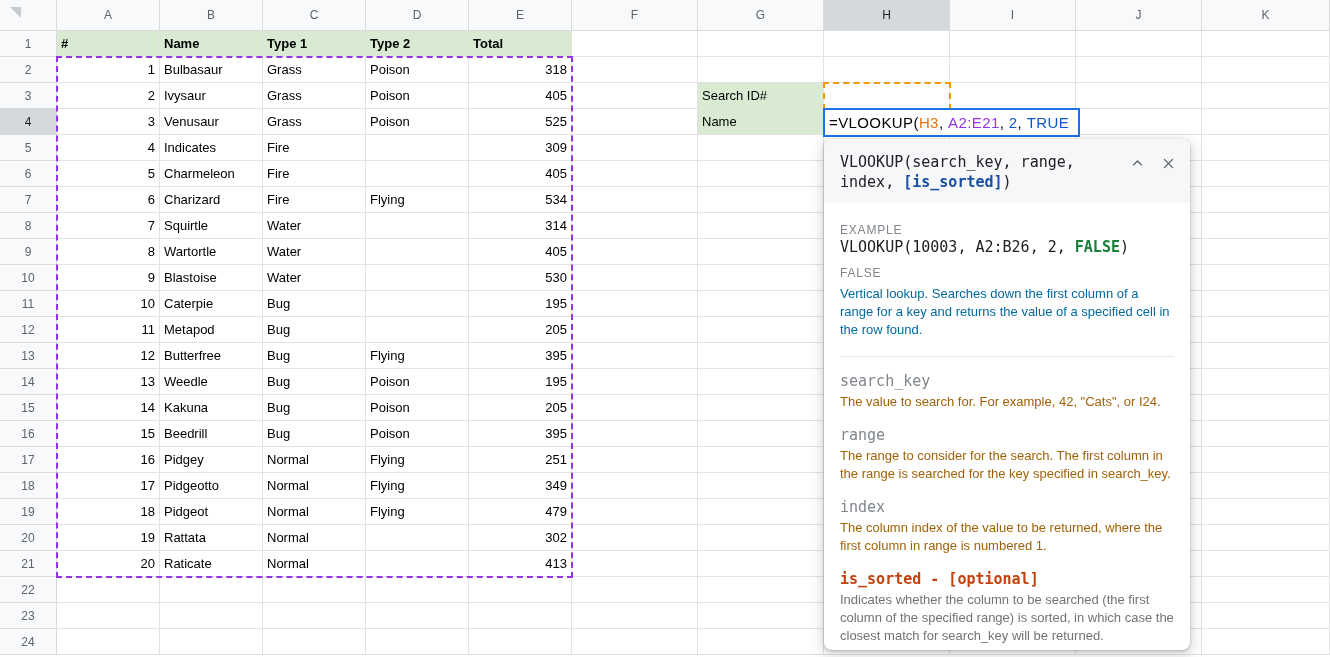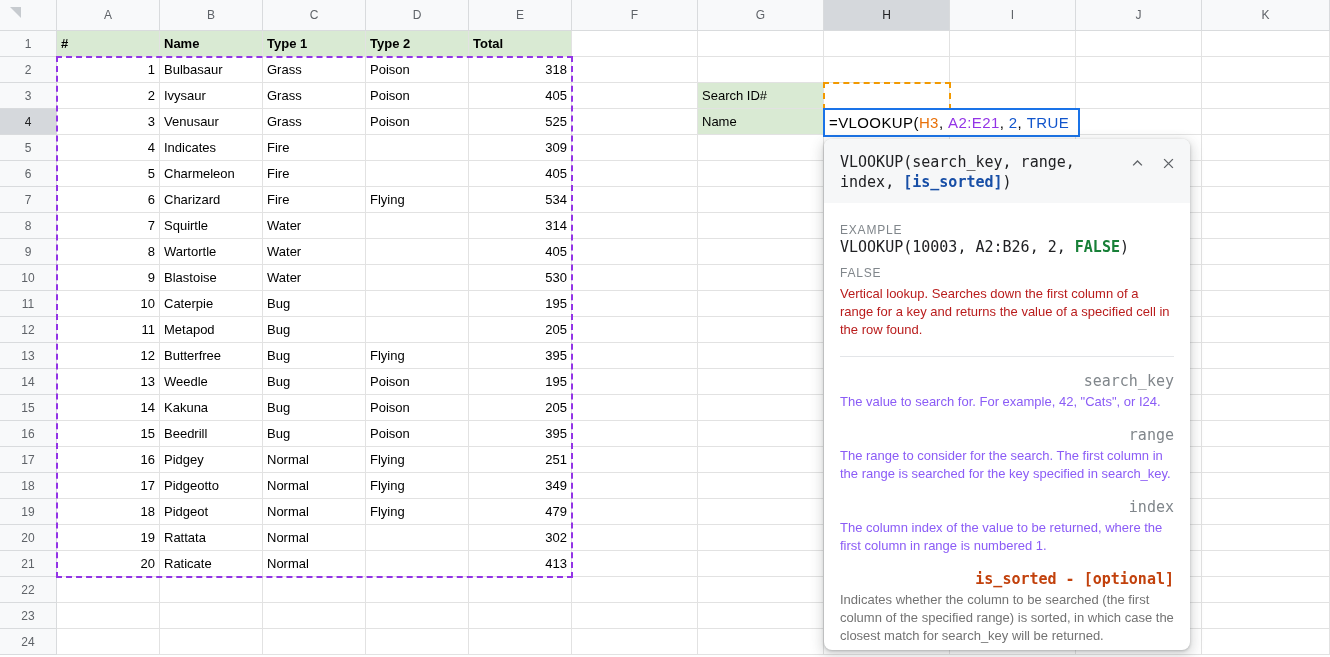--- a/index.html
+++ b/index.html
@@ -55,25 +55,25 @@
   .help-header { background:#f6f7f8; padding:13px 14px 11px 16px; display:flex; align-items:flex-start; }
   .sig { flex:1; font-family:"DejaVu Sans Mono", monospace; font-size:15px; line-height:20px; color:#202124; padding-right:10px; }
   .sig .active-arg { color:#174ea6; font-weight:700; }
   .help-icons { display:flex; gap:16px; padding-top:4px; }
   .help-icons span { cursor:pointer; line-height:0; }
   .help-body { flex:1; padding:10px 16px 22px 16px; overflow:hidden; }
   .sec-label { font-size:12px; color:#80868b; letter-spacing:.8px; margin-top:10px; }
   .mono { font-family:"DejaVu Sans Mono", monospace; }
   .example-line { margin-top:1px; font-size:15px; color:#202124; }
   .example-line .bool { color:#188038; font-weight:700; }
-  .about-text { margin-top:5px; font-size:13px; line-height:18px; color:#b91c1c; }
+  .about-text { margin-top:5px; font-size:13px; line-height:18px; color:#0369a1; }
   .divider { height:1px; background:#e3e5e8; margin:17px 0 2px 0; }
-  .arg-name { font-family:"DejaVu Sans Mono", monospace; font-size:15px; color:#80868b; margin-top:15px;text-align:right; }
+  .arg-name { font-family:"DejaVu Sans Mono", monospace; font-size:15px; color:#80868b; margin-top:15px; }
   .arg-name.active { color:#c2410c; font-weight:700; }
-  .arg-desc { font-size:13px; line-height:18px; color:#8b5cf6; margin-top:3px; }
+  .arg-desc { font-size:13px; line-height:18px; color:#a16207; margin-top:3px; }
   .arg-desc.active { color:#737373; }
   .learn-more { display:inline-block; margin-top:16px; font-size:13px; color:#1155cc; text-decoration:none; cursor:pointer; }
 </style>
 </head>
 <body>
 
 <div class="sheet-wrap">
 
   <div class="grid" id="grid">
       <div class="corner"></div>

